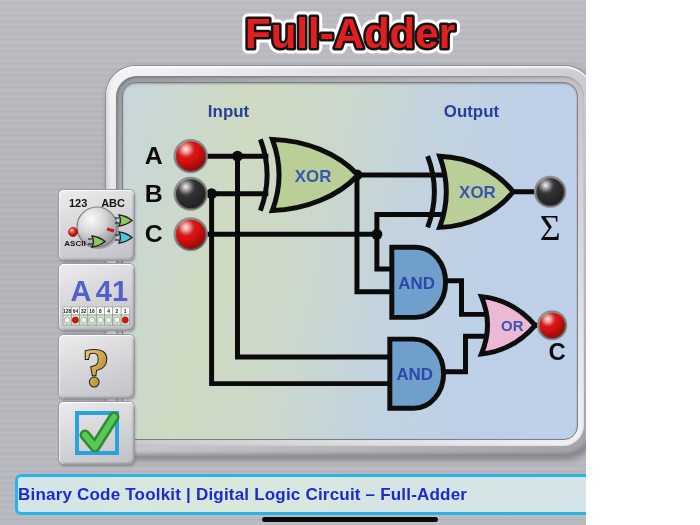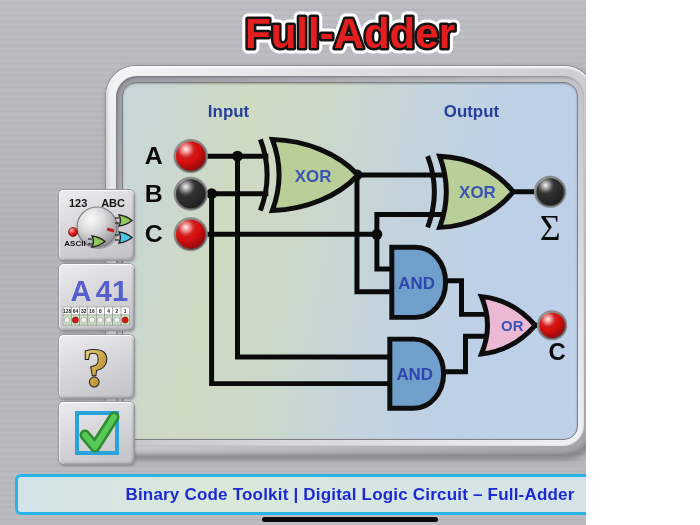--- a/index.html
+++ b/index.html
@@ -45,21 +45,21 @@
       inset -1px -1px 2px rgba(40,40,48,.3);
     margin-left:44px;
   }
   .btn svg{display:block;width:100%;height:100%;}
 
   
   .status-bar{
     position:absolute;left:15px;top:474px;width:670px;height:41px;box-sizing:border-box;
     border:3px solid #28b4e6;border-radius:6px;
     background:linear-gradient(90deg,#d3e4e9 0%,#dae8d9 30%,#d6e5e3 55%,#d3e3ea 100%);
-    display:flex;align-items:center;justify-content:center;
+    display:flex;align-items:center;justify-content:flex-start;
     color:#1b2ad2;font-weight:bold;font-size:17px;letter-spacing:.2px;
   }
   .home-indicator{
     position:absolute;left:262px;top:517px;width:176px;height:5px;border-radius:3px;background:#0a0a0a;
   }
 
   
   .ball-base[data-on="1"]{fill:#e01010;}
   .ball-base[data-on="0"]{fill:#303030;}
   .bit-dot[data-on="1"]{fill:#e21212;stroke:#7c0c0c;}

